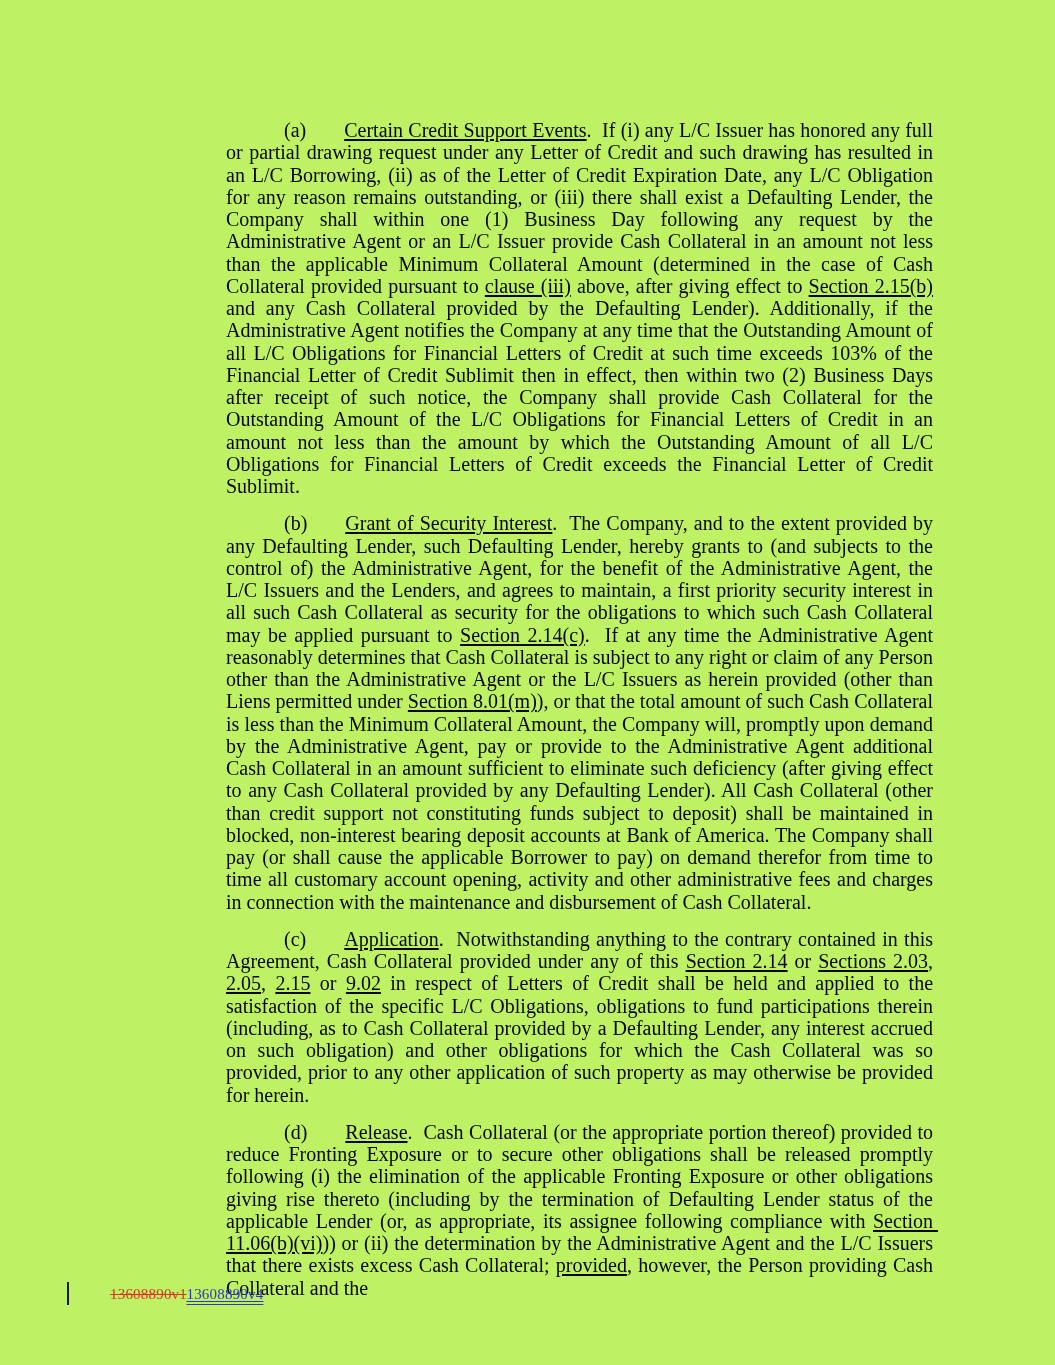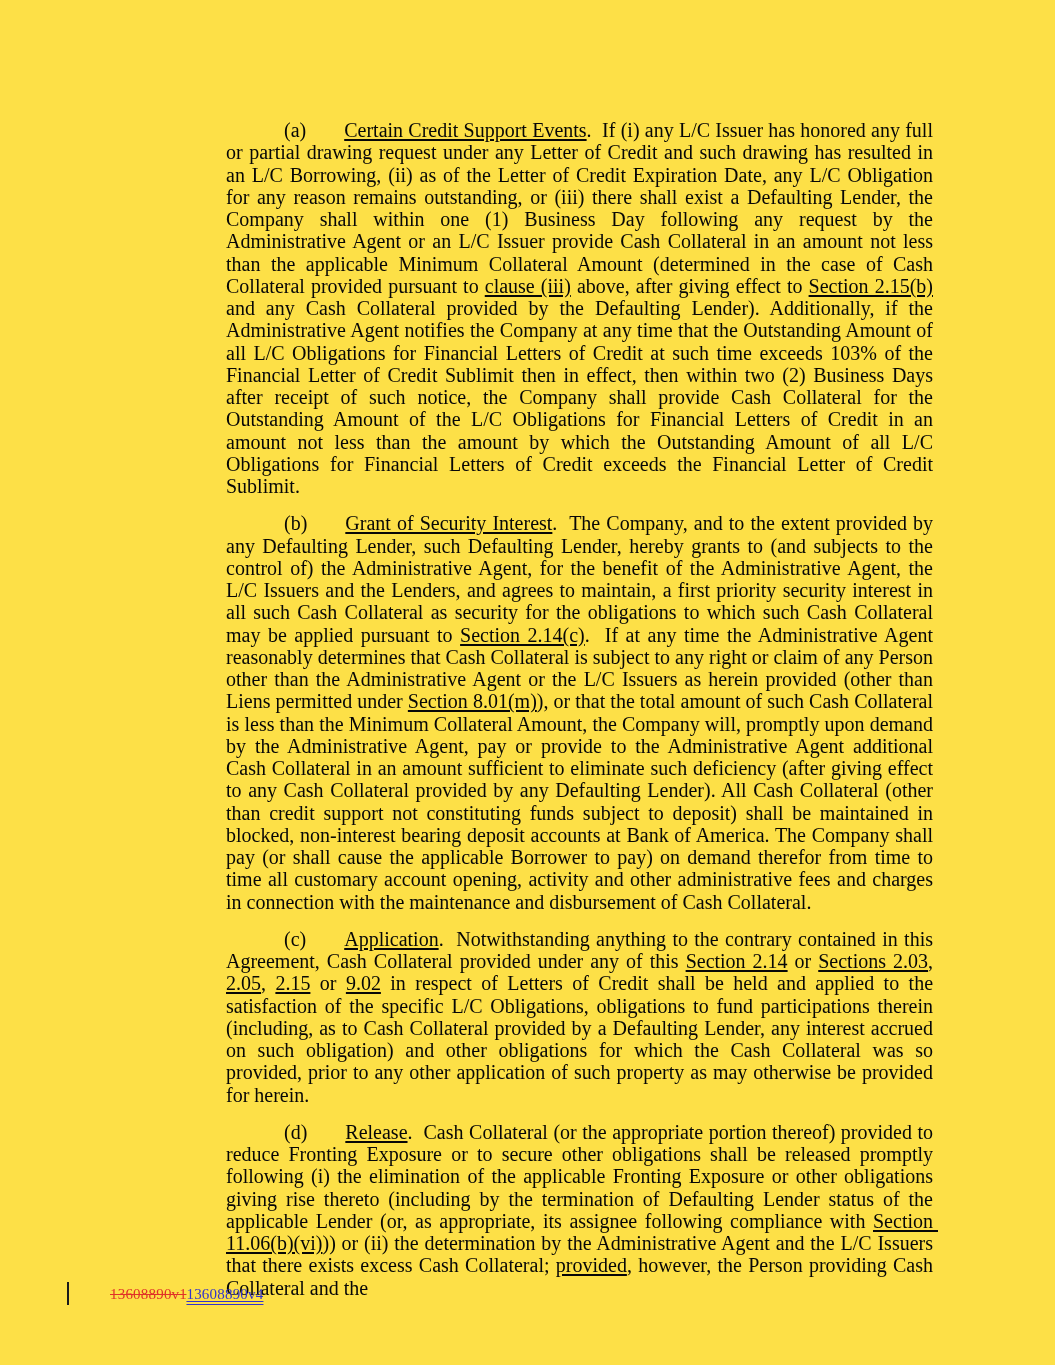--- a/index.html
+++ b/index.html
@@ -4,21 +4,21 @@
 <style>
   html, body {
     margin: 0;
     padding: 0;
     background: #ffffff;
   }
   .page {
     position: relative;
     width: 1055px;
     height: 1365px;
-    background: #fde047;
+    background: #bef264;
     font-family: "Liberation Serif", "DejaVu Serif", serif;
     color: #070707;
     overflow: hidden;
   }
   .doc-body {
     position: absolute;
     left: 226px;
     top: 119px;
     width: 707px;
     font-size: 20px;

